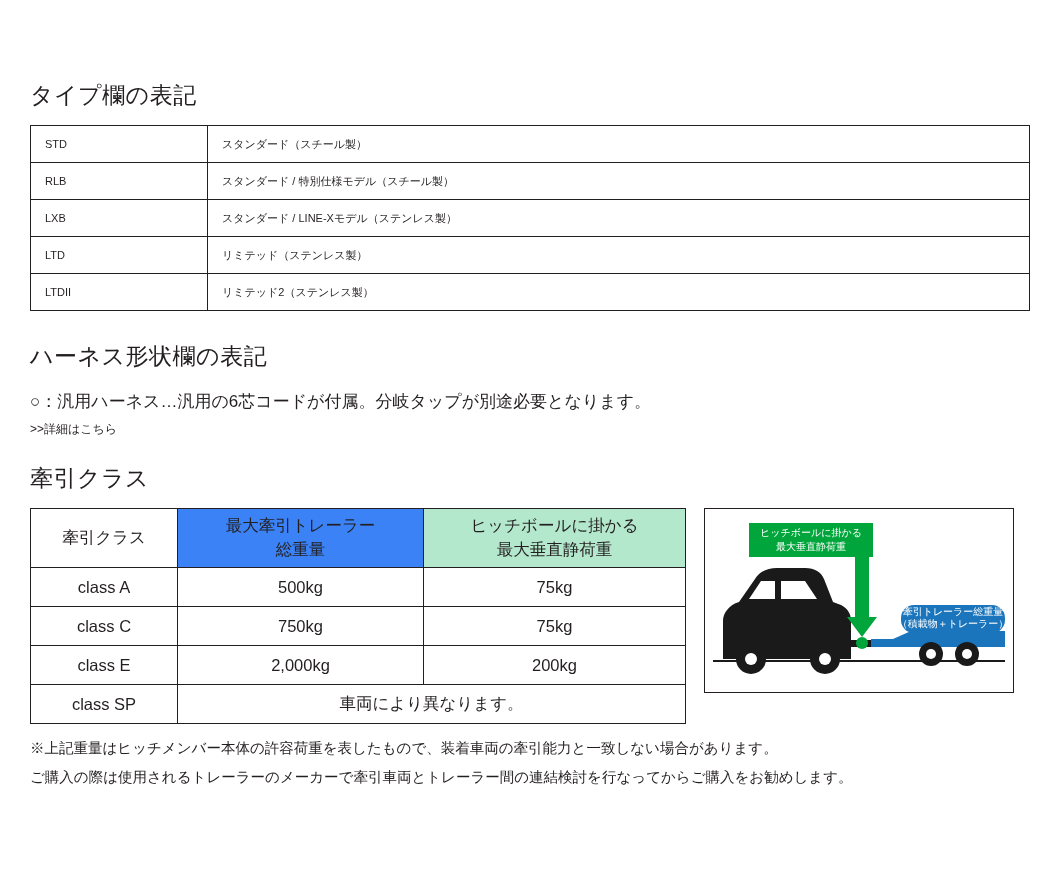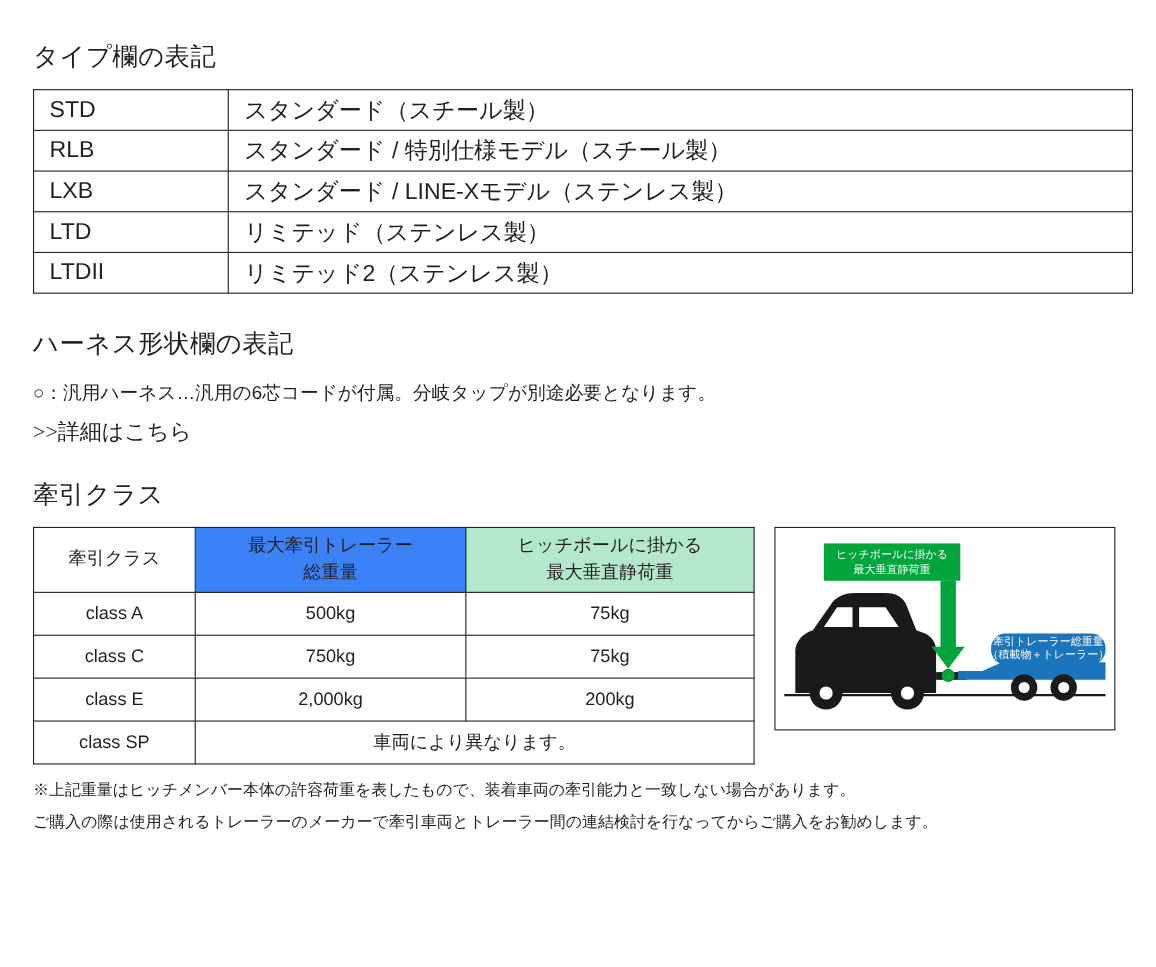--- a/index.html
+++ b/index.html
@@ -11,20 +11,21 @@
     width: 1051px;
     height: 879px;
     font-family: "Liberation Sans", sans-serif;
     color: #231f20;
     position: relative;
     overflow: hidden;
   }
   .page {
     padding: 36px 30px 0 30px;
     box-sizing: border-box;
+    margin-top: 44px;
   }
 
   h2.section-title {
     font-size: 23px;
     font-weight: normal;
     margin: 0 0 14px 0;
     letter-spacing: 0.5px;
     color: #231f20;
   }
   h2.section-title.second { margin-top: 30px; }
@@ -33,41 +34,40 @@
   
   table.type-table {
     border-collapse: collapse;
     width: 1000px;
     table-layout: fixed;
   }
   table.type-table td {
     border: 1px solid #231f20;
     height: 36px;
     padding: 0 14px;
-    font-size: 21px;
+    font-size: 11px;
     vertical-align: middle;
     white-space: nowrap;
   }
   table.type-table td.code { width: 148px; }
 
   
   .note-block { margin-top: 14px; }
   .note-line {
     font-size: 17px;
     line-height: 1.9;
     color: #231f20;
   }
   .note-link {
-    font-size: 20px;
+    font-size: 12px;
     line-height: 1.9;
     color: #231f20;
     text-decoration: none;
     cursor: pointer;
     display: inline-block;
-    font-family: Liberation Serif, serif;
   }
 
   
   .tow-wrap {
     display: flex;
     align-items: flex-start;
     gap: 18px;
   }
   table.tow-table {
     border-collapse: collapse;

